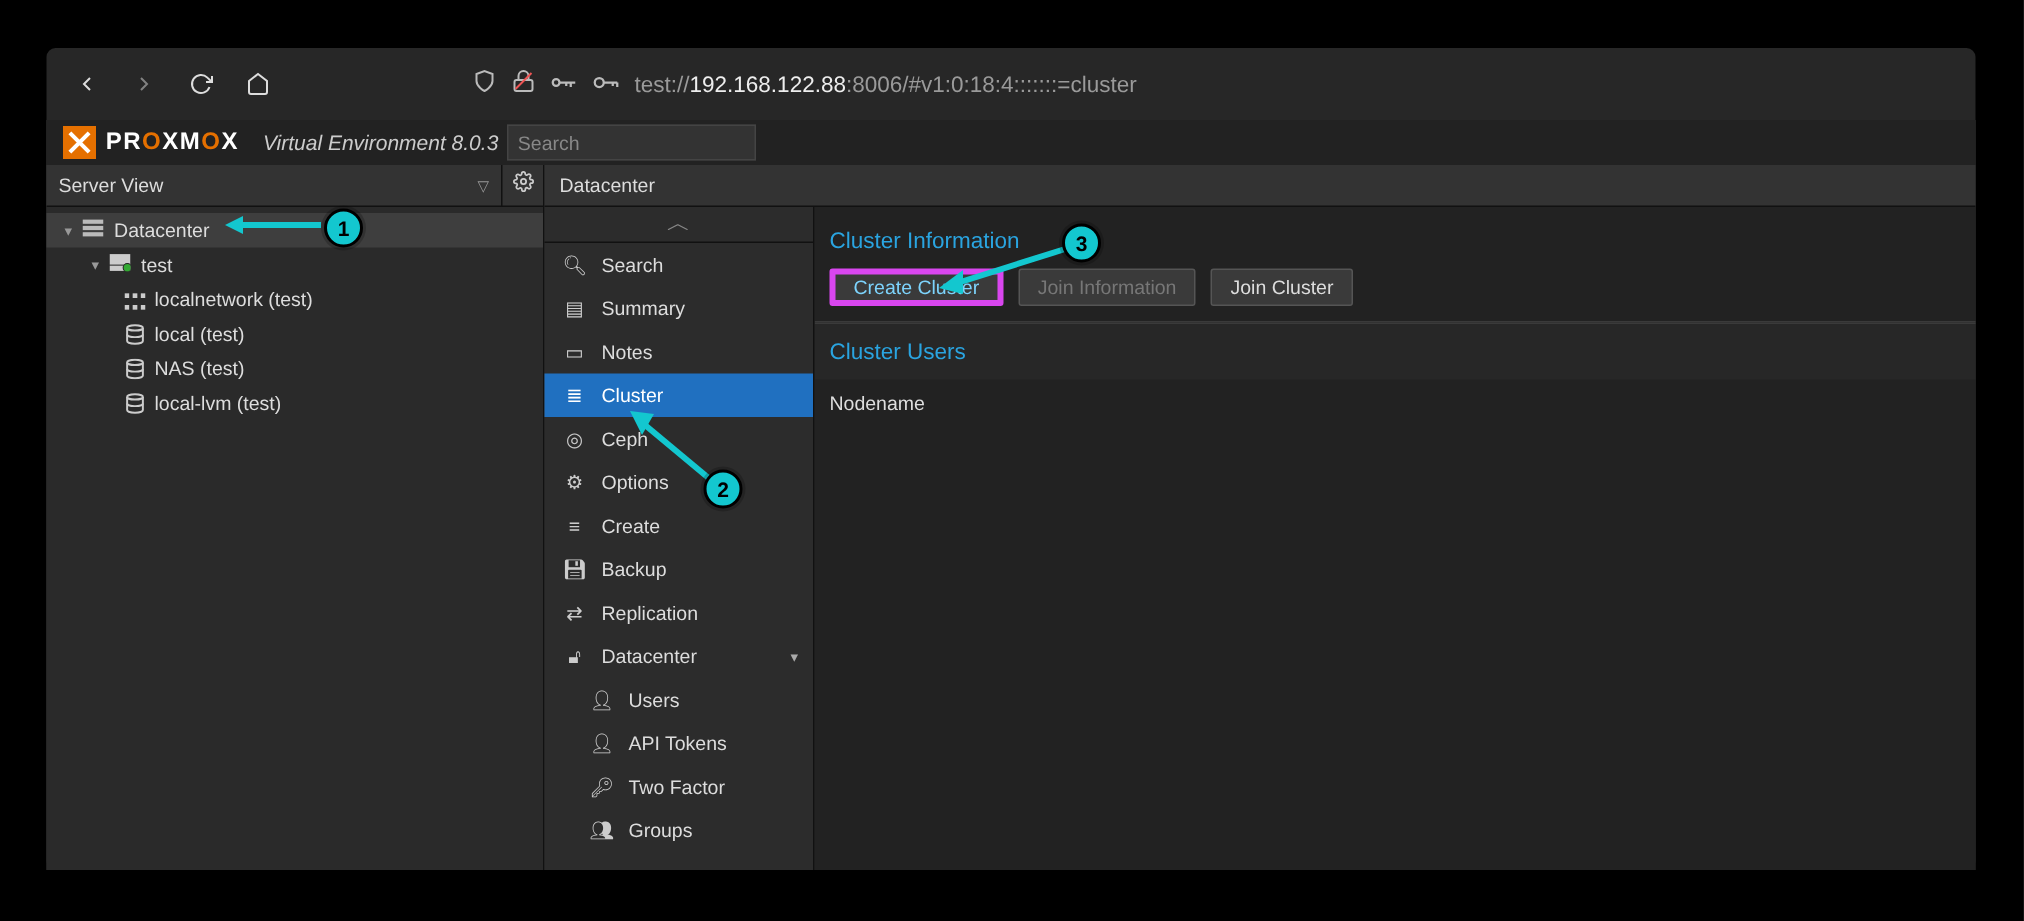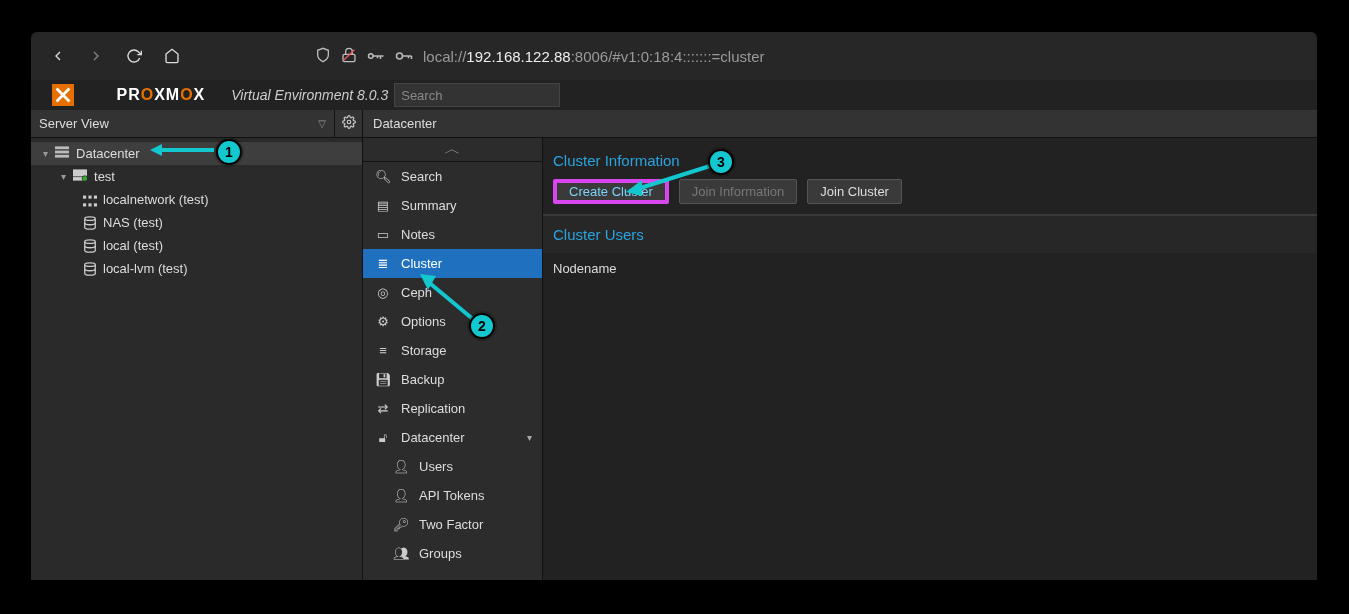--- a/index.html
+++ b/index.html
@@ -10,21 +10,21 @@
   .browser-chrome { height: 48px; display: flex; align-items: center; padding: 0 12px; gap: 8px; color: #ddd; }
   .chrome-btn { width: 30px; height: 30px; display:flex; align-items:center; justify-content:center; color:#ddd; cursor:pointer; border-radius:4px; }
   .url-wrap { margin-left: 120px; display:flex; align-items:center; gap:10px; color:#bbb; font-size:15px; }
   .url-wrap .url { font-family: Arial, sans-serif; color:#9a9a9a; }
   .url .host { color:#eee; }
 
   
   .app { flex:1; display:flex; flex-direction:column; background:#2c2c2c; }
 
   .topbar { height: 30px; background:#222; display:flex; align-items:center; }
-  .logo { display:flex; align-items:center; height:30px; padding:0 20px;gap:36px; }
+  .logo { display:flex; align-items:center; height:30px; padding:0 10px; }
   .logo-x { width:24px; height:24px; display:flex; align-items:center; justify-content:center; }
   .logo-text { font-weight:900; color:#fff; letter-spacing:1px; font-size:16px; }
   .logo-text .o1{ color:#e57000; }
   .ve { color:#ccc; font-size:14px; margin-left:6px;font-style:italic; }
   .search-top { margin-left:6px; background:#333; border:1px solid #444; height:24px; width:166px; padding:0 6px; color:#aaa; font-size:13px; display:flex; align-items:center; }
 
   .body { flex:1; display:flex; min-height:0; }
 
   
   .tree-panel { width:332px; background:#2a2a2a; display:flex; flex-direction:column; border-right:1px solid #111; }
@@ -110,21 +110,21 @@
             <line x1="8" y1="8" x2="22" y2="8"></line>
             <line x1="18" y1="8" x2="18" y2="12"></line>
             <line x1="14" y1="8" x2="14" y2="11"></line>
           </svg></span>
       <span><svg width="18" height="12" viewBox="0 0 24 16" fill="none" stroke="#bbb" stroke-width="2">
             <circle cx="6" cy="8" r="4"></circle>
             <line x1="10" y1="8" x2="22" y2="8"></line>
             <line x1="22" y1="8" x2="22" y2="12"></line>
             <line x1="18" y1="8" x2="18" y2="11"></line>
           </svg></span>
-      <span class="url"><span>local://</span><span class="host">192.168.122.88</span><span>:8006</span><span>/#v1:0:18:4:::::::=cluster</span></span>
+      <span class="url"><span>test://</span><span class="host">192.168.122.88</span><span>:8006</span><span>/#v1:0:18:4:::::::=cluster</span></span>
     </div>
   </div>
 
   <div class="app">
     <div class="topbar">
       <div class="logo">
         <span class="logo-x">
             <svg width="22" height="22" viewBox="0 0 24 24">
               <rect width="24" height="24" fill="#e57000"></rect>
               <path d="M5 5 L19 19 M19 5 L5 19" stroke="#fff" stroke-width="3"></path>
@@ -182,29 +182,29 @@
                   <rect x="14" y="10" width="4" height="4"></rect>
                 </svg></span>
             <span>localnetwork (test)</span>
           </div>
           <div class="tree-row" style="padding-left:52px">
             <span class="storage-ico"><svg width="14" height="14" viewBox="0 0 16 16" fill="none" stroke="#ccc" stroke-width="1.5">
                   <ellipse cx="8" cy="3" rx="6" ry="2"></ellipse>
                   <path d="M2 3v10c0 1.1 2.7 2 6 2s6-.9 6-2V3"></path>
                   <path d="M2 8c0 1.1 2.7 2 6 2s6-.9 6-2"></path>
                 </svg></span>
-            <span>NAS (test)</span>
+            <span>local (test)</span>
           </div>
           <div class="tree-row" style="padding-left:52px">
             <span class="storage-ico"><svg width="14" height="14" viewBox="0 0 16 16" fill="none" stroke="#ccc" stroke-width="1.5">
                   <ellipse cx="8" cy="3" rx="6" ry="2"></ellipse>
                   <path d="M2 3v10c0 1.1 2.7 2 6 2s6-.9 6-2V3"></path>
                   <path d="M2 8c0 1.1 2.7 2 6 2s6-.9 6-2"></path>
                 </svg></span>
-            <span>local (test)</span>
+            <span>NAS (test)</span>
           </div>
           <div class="tree-row" style="padding-left:52px">
             <span class="storage-ico"><svg width="14" height="14" viewBox="0 0 16 16" fill="none" stroke="#ccc" stroke-width="1.5">
                   <ellipse cx="8" cy="3" rx="6" ry="2"></ellipse>
                   <path d="M2 3v10c0 1.1 2.7 2 6 2s6-.9 6-2V3"></path>
                   <path d="M2 8c0 1.1 2.7 2 6 2s6-.9 6-2"></path>
                 </svg></span>
             <span>local-lvm (test)</span>
           </div>
         </div>
@@ -236,21 +236,21 @@
             <div class="nav-item">
                 <span class="ni">◎</span>
                 <span>Ceph</span>
               </div>
             <div class="nav-item">
                 <span class="ni">⚙</span>
                 <span>Options</span>
               </div>
             <div class="nav-item">
                 <span class="ni">≡</span>
-                <span>Storage</span>
+                <span>Create</span>
               </div>
             <div class="nav-item">
                 <span class="ni">💾︎</span>
                 <span>Backup</span>
               </div>
             <div class="nav-item">
                 <span class="ni">⇄</span>
                 <span>Replication</span>
               </div>
             <div class="nav-item">

